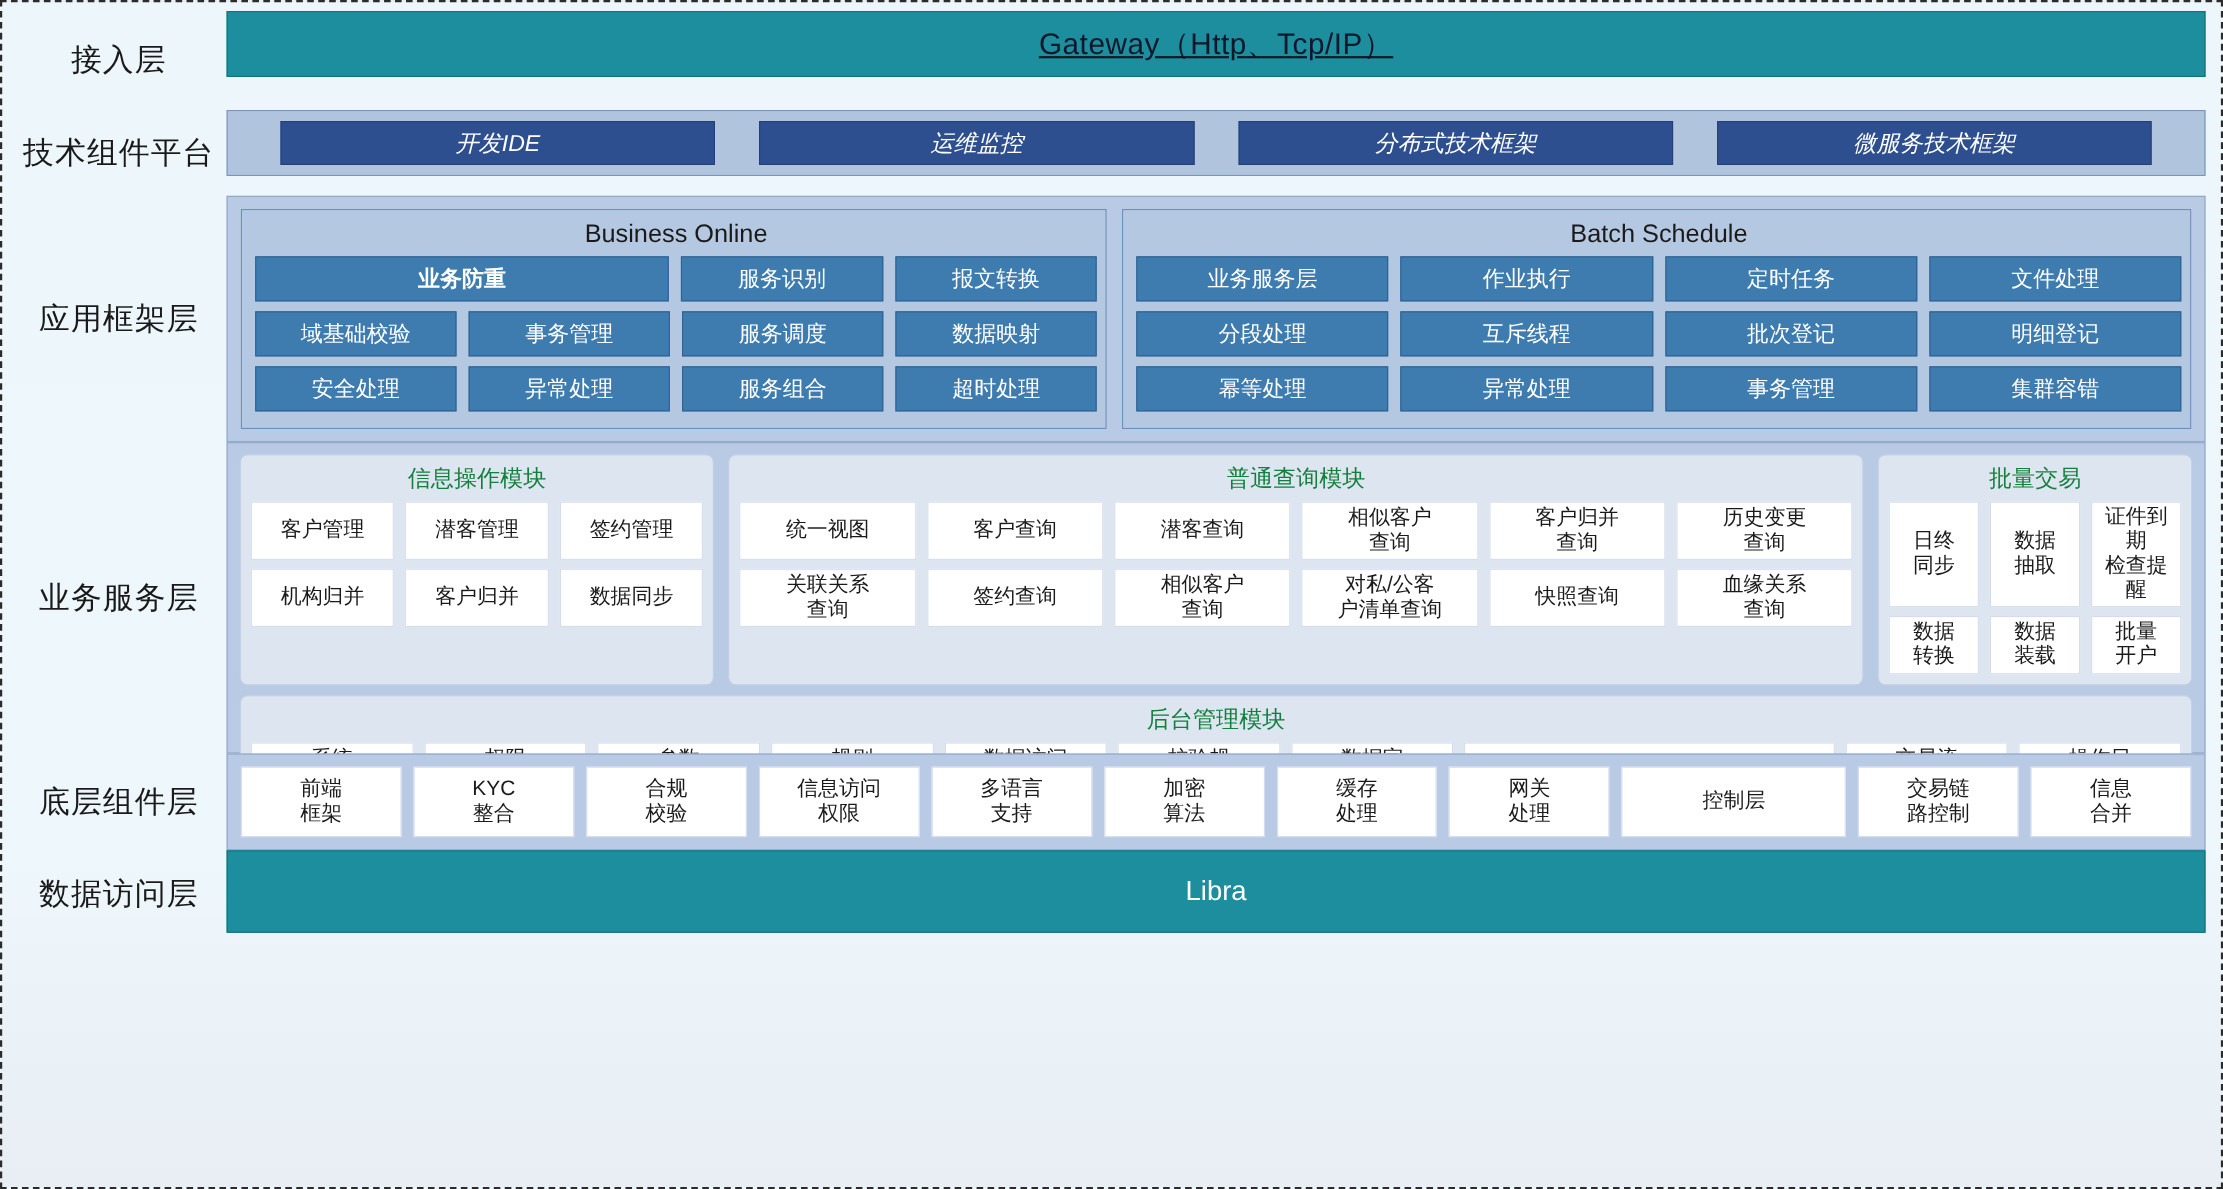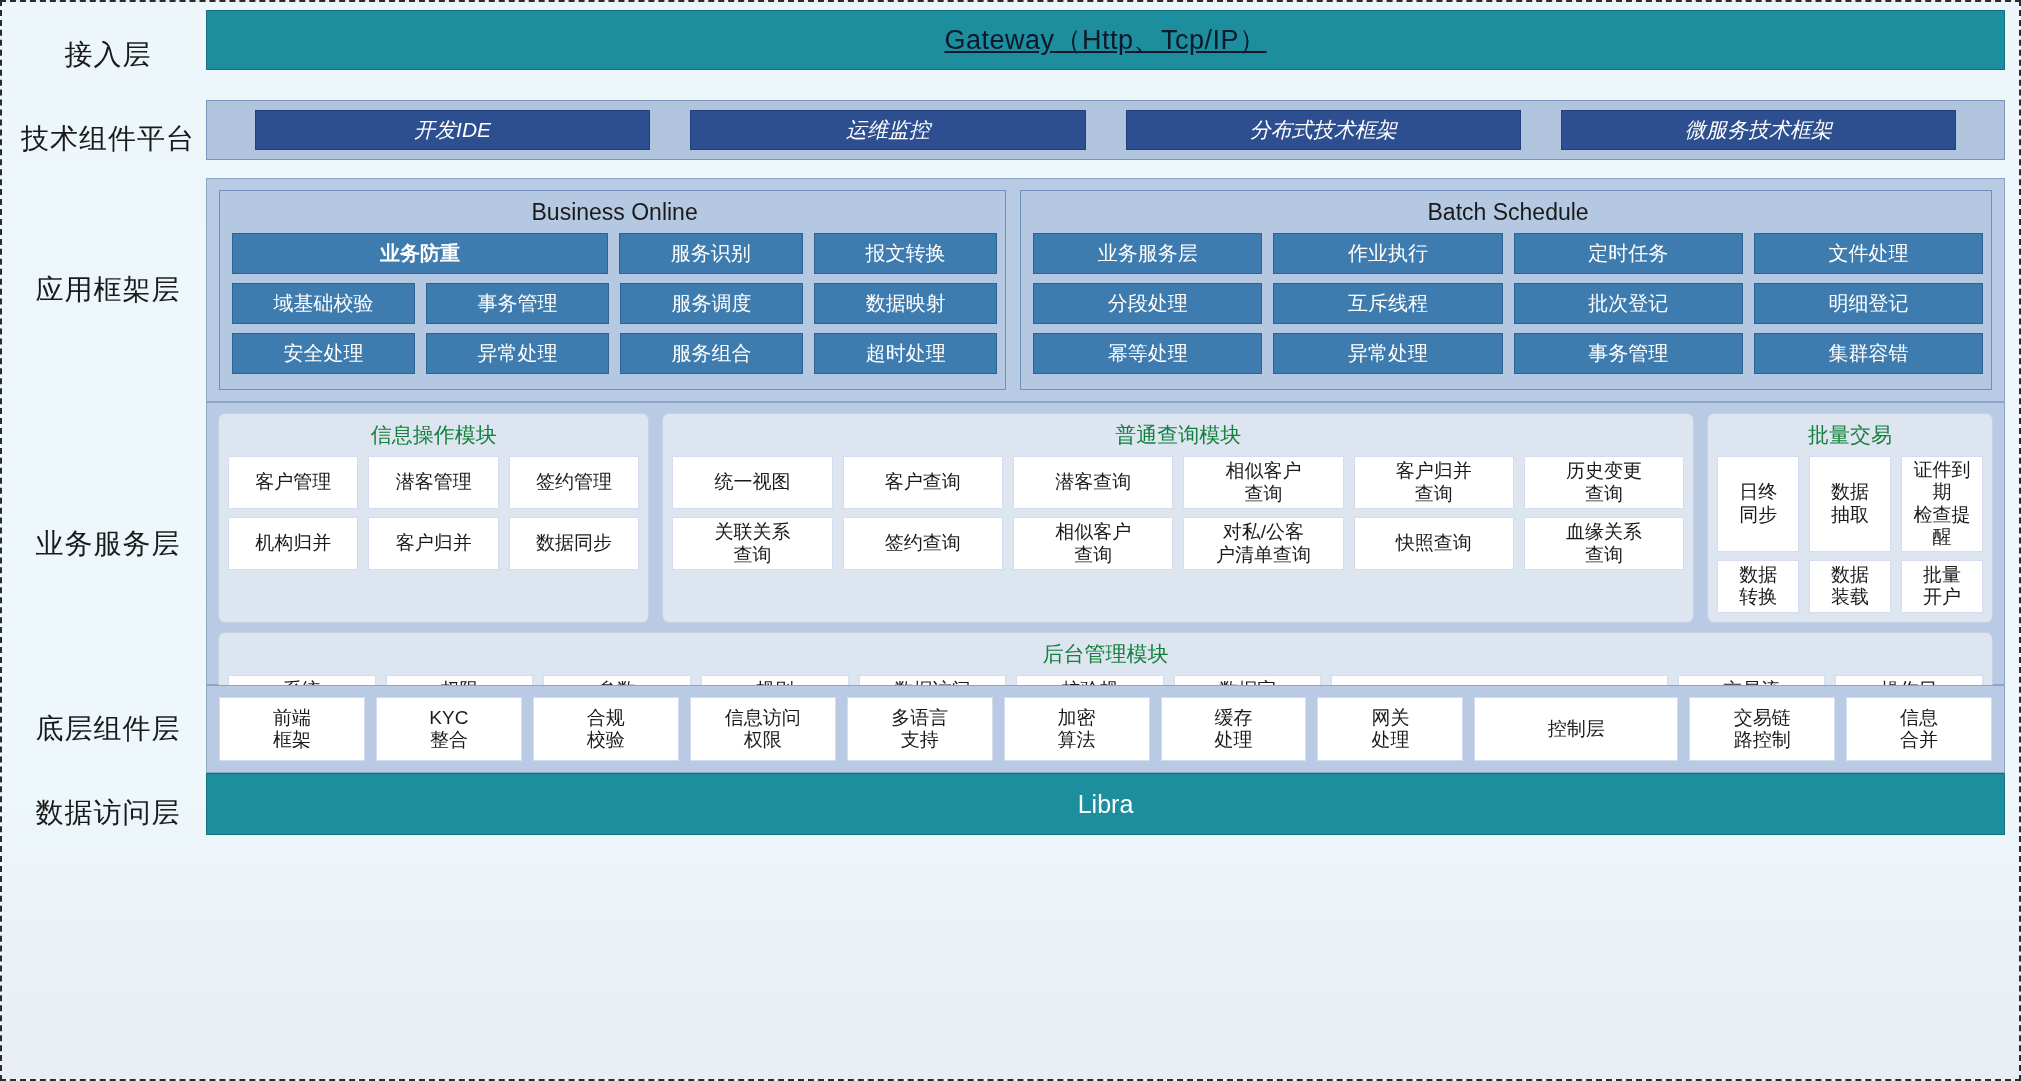--- a/index.html
+++ b/index.html
@@ -26,21 +26,21 @@
 
   
   .gateway {
     flex: 1; height: 60px; background: #1c8e9e;
     border: 1px solid #15707e;
     display: flex; align-items: center; justify-content: center;
     color: #0f172a; font-size: 27px; letter-spacing: 0.5px; text-decoration: underline;
   }
   
   .libra {
-    flex: 1; height: 62px; background: #1c8e9e;
+    flex: 1; height: 75px; background: #1c8e9e;
     border: 1px solid #15707e;
     display: flex; align-items: center; justify-content: center;
     color: #ffffff; font-size: 25px;
   }
 
   
   .tech-band {
     flex: 1; background: #b0c4de; border: 1px solid #7b95bb;
     display: flex; align-items: center; justify-content: space-between;
     padding: 10px 48px; gap: 40px; height: 60px; font-style: italic;

